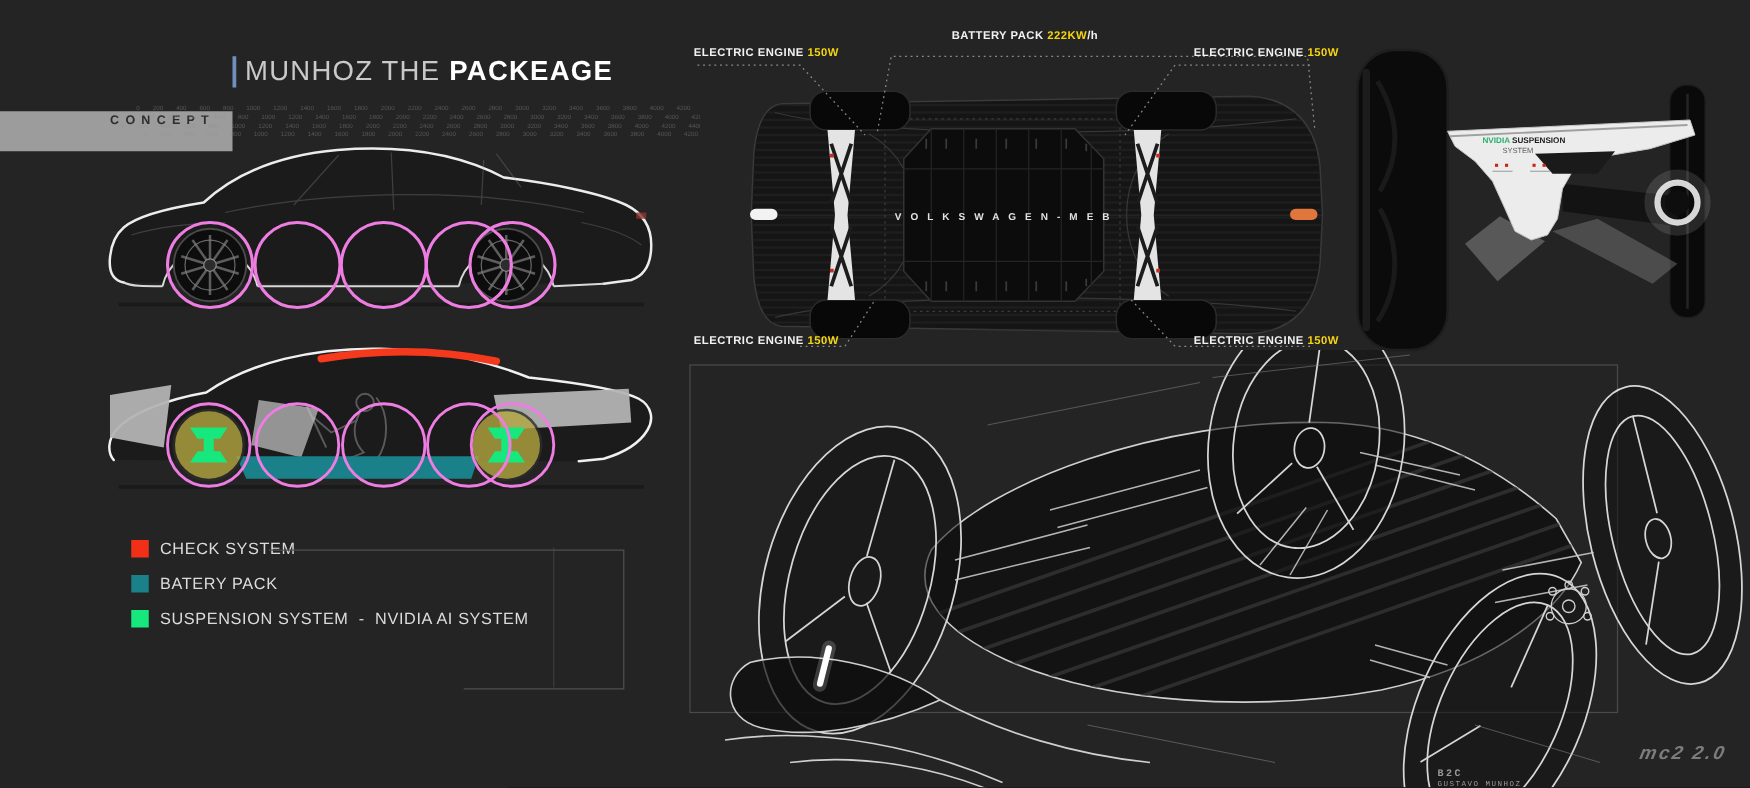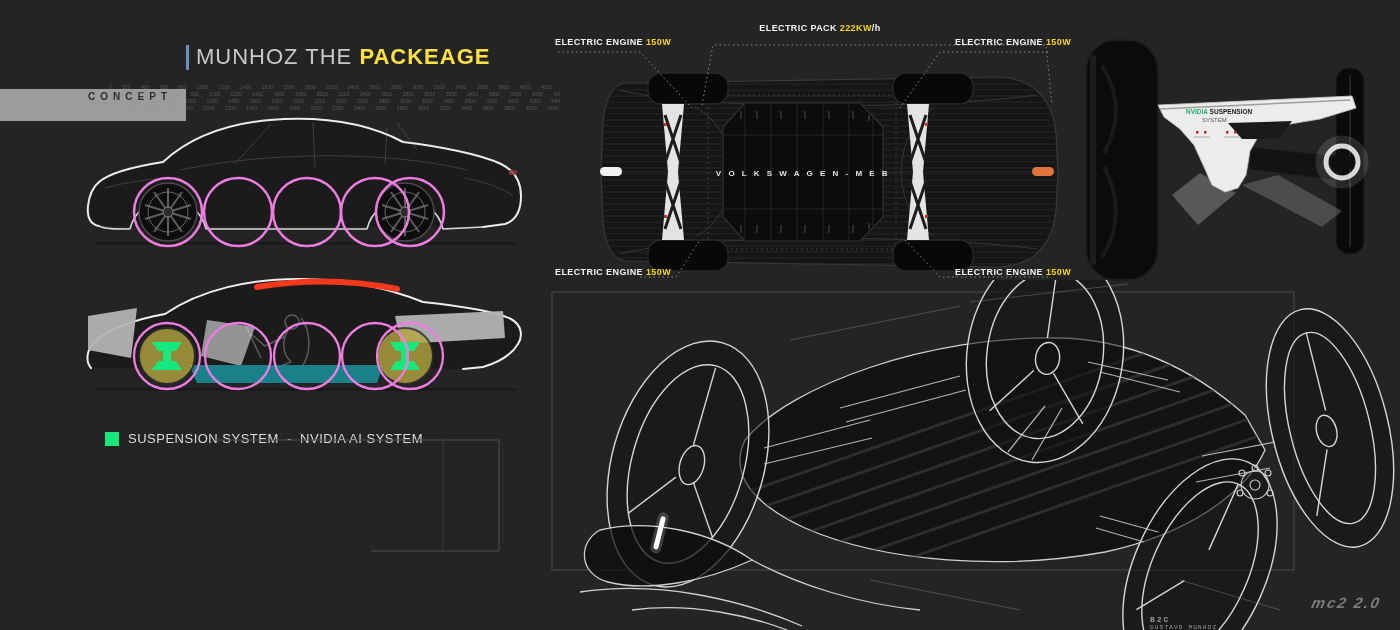--- a/index.html
+++ b/index.html
@@ -6,21 +6,21 @@
   #canvas{position:relative;width:1400px;height:630px;background:#242424;overflow:hidden;
           font-family:"Liberation Sans",sans-serif;}
 
   
   .kicker-bar{position:absolute;left:0;top:49px;width:186px;height:32px;background:#9c9c9c;margin-top:40px;}
   .kicker{position:absolute;right:14px;top:2px;font-size:10px;font-weight:bold;
           letter-spacing:5px;color:#2e2e2e;}
   .title-sep{position:absolute;left:186px;top:45px;width:3px;height:25px;background:#6f8fbf;}
   .page-title{position:absolute;left:196px;top:44px;font-size:22px;letter-spacing:1px;color:#c9c9c9;
               white-space:nowrap;}
-  .page-title b{color:#fde047;font-weight:bold;}
+  .page-title b{color:#ffffff;font-weight:bold;}
 
   
   .ruler{position:absolute;left:95px;top:84px;width:465px;overflow:hidden;opacity:.45;}
   .ruler div{font-size:5px;line-height:7px;color:#8f8f8f;white-space:nowrap;word-spacing:9px;}
 
   
   .callout{position:absolute;font-size:9px;font-weight:bold;letter-spacing:.4px;color:#f2f2f2;
            white-space:nowrap;}
   .callout .yellow{color:#f5d410;margin-top:37px;}
   .ta-r{text-align:right;}
@@ -156,20 +156,28 @@
       <circle cx="82" cy="84" r="33"></circle>
         <circle cx="153" cy="84" r="33"></circle>
       <circle cx="222" cy="84" r="33"></circle>
         <circle cx="290" cy="84" r="33"></circle>
       <circle cx="325" cy="84" r="33"></circle>
     </g>
   </svg>
 
   <div class="legend">
     <div class="legend-row">
+      <div class="swatch" style="background: rgb(242, 48, 24);"></div>
+      <span class="legend-label">CHECK SYSTEM</span>
+    </div>
+    <div class="legend-row">
+      <div class="swatch" style="background: rgb(26, 128, 137);"></div>
+      <span class="legend-label">BATERY PACK</span>
+    </div>
+    <div class="legend-row">
       <div class="swatch" style="background: rgb(23, 232, 126);"></div>
       <span class="legend-label"><span>SUSPENSION SYSTEM</span><span>  -  </span><span>NVIDIA AI SYSTEM</span></span>
     </div>
   </div>
 
   <svg class="no-pe" style="left:200px;top:430px" width="320" height="130" viewBox="0 0 320 130">
     <g stroke="#4f4f4f" stroke-width="1" fill="none">
       <polyline points="15,10 299,10 299,121 171,121"></polyline>
       <line x1="243" y1="8" x2="243" y2="120" opacity=".5"></line>
     </g>
@@ -249,21 +257,21 @@
       <polyline points="13,37 95,37 147,93"></polyline>
       <polyline points="157,90 168,30 501,30 507,90"></polyline>
       <polyline points="503,37 395,37 355,93"></polyline>
       <polyline points="95,262 131,262 155,225"></polyline>
       <polyline points="503,262 395,262 360,225"></polyline>
     </g>
   </svg>
 
   <div class="callout" style="left:555px;top:37px"><span>ELECTRIC ENGINE </span><span class="yellow">150W</span></div>
   <div class="callout ta-r" style="left:955px;top:37px;width:95px"><span>ELECTRIC ENGINE </span><span class="yellow">150W</span></div>
-  <div class="callout" style="left:730px;top:23px;width:180px;text-align:center"><span>ELECTRIC PACK </span><span class="yellow">222KW</span><span>/h</span></div>
+  <div class="callout" style="left:730px;top:23px;width:180px;text-align:center"><span>BATTERY PACK </span><span class="yellow">222KW</span><span>/h</span></div>
   <div class="callout" style="left:555px;top:267px"><span>ELECTRIC ENGINE </span><span class="yellow">150W</span></div>
   <div class="callout ta-r" style="left:955px;top:267px;width:95px"><span>ELECTRIC ENGINE </span><span class="yellow">150W</span></div>
 
   <svg class="no-pe" style="left:1080px;top:35px" width="320" height="250" viewBox="0 0 320 250">
 
     <g>
       <rect x="6" y="5" width="72" height="240" rx="30" fill="#0b0b0b"></rect>
       <rect x="6" y="5" width="72" height="240" rx="30" fill="none" stroke="#1e1e1e" stroke-width="2"></rect>
       <path d="M22,30 C40,60 40,90 24,118 M24,132 C40,160 40,195 22,222" stroke="#1a1a1a" stroke-width="4" fill="none"></path>
       <rect x="10" y="20" width="6" height="210" rx="3" fill="#1c1c1c"></rect>

